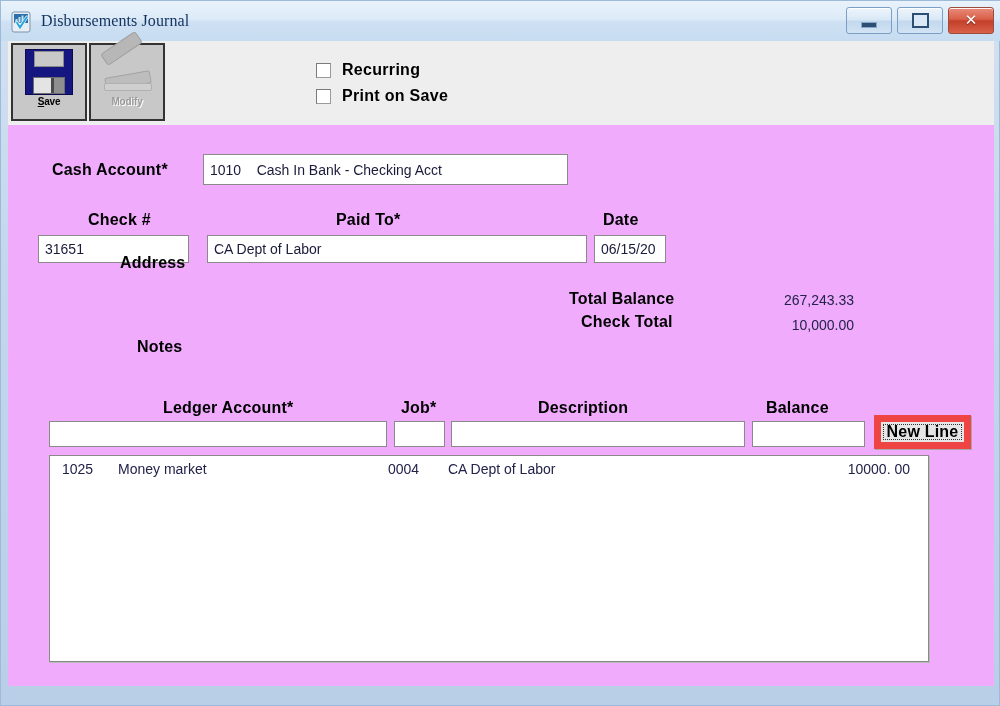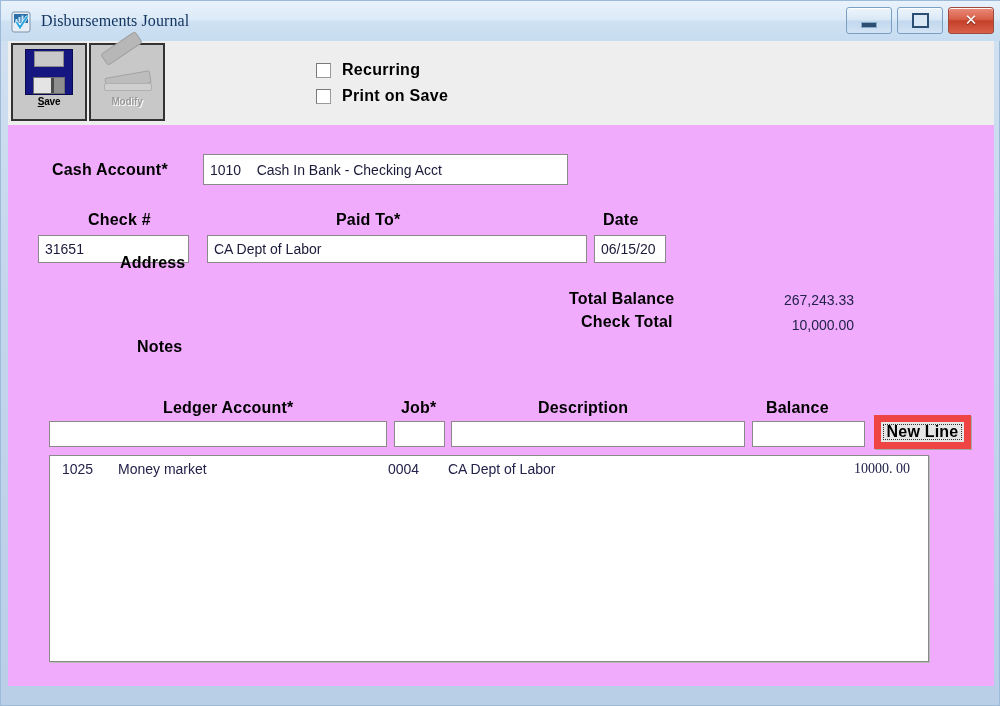--- a/index.html
+++ b/index.html
@@ -459,20 +459,20 @@
         <div class="newline-inner">New Line</div>
       </div>
 
       <div class="gridbox" style="left:41px; top:330px; width:880px; height:207px;">
         <div id="grid-rows">
             <div class="grid-row">
               <div class="gc" style="left: 12px; width: 50px; text-align: left;">1025</div>
               <div class="gc" style="left: 68px; width: 250px; text-align: left;">Money market</div>
               <div class="gc" style="left: 338px; width: 50px; text-align: left;">0004</div>
               <div class="gc" style="left: 398px; width: 300px; text-align: left;">CA Dept of Labor</div>
-              <div class="gc right" style="left: 700px; width: 160px; text-align: right; font-family: Liberation Serif, serif;">10000. 00</div>
+              <div class="gc right" style="left: 700px; width: 160px; text-align: right;">10000. 00</div>
             </div>
           </div>
       </div>
 
     </div>
   </div>
 </div>
 
 </body></html>

